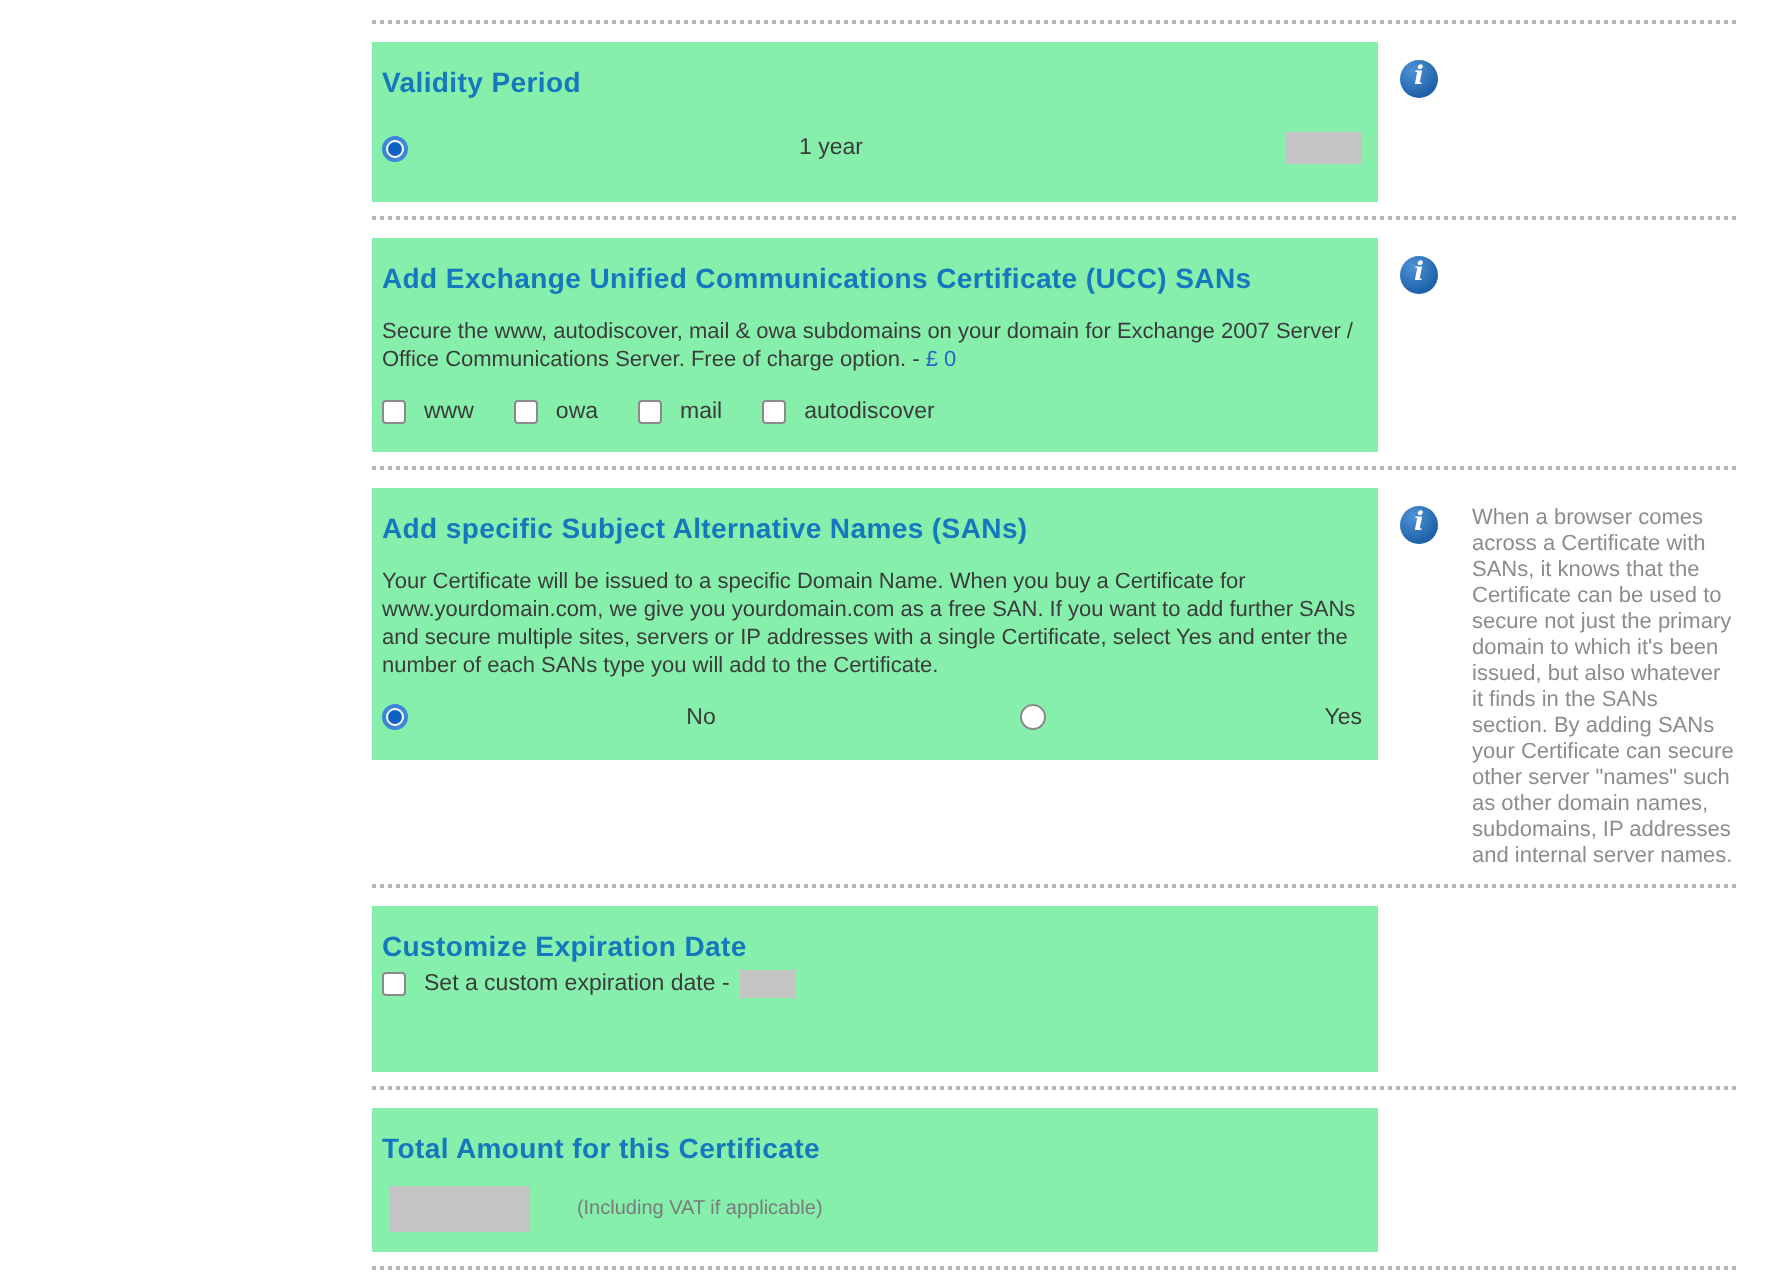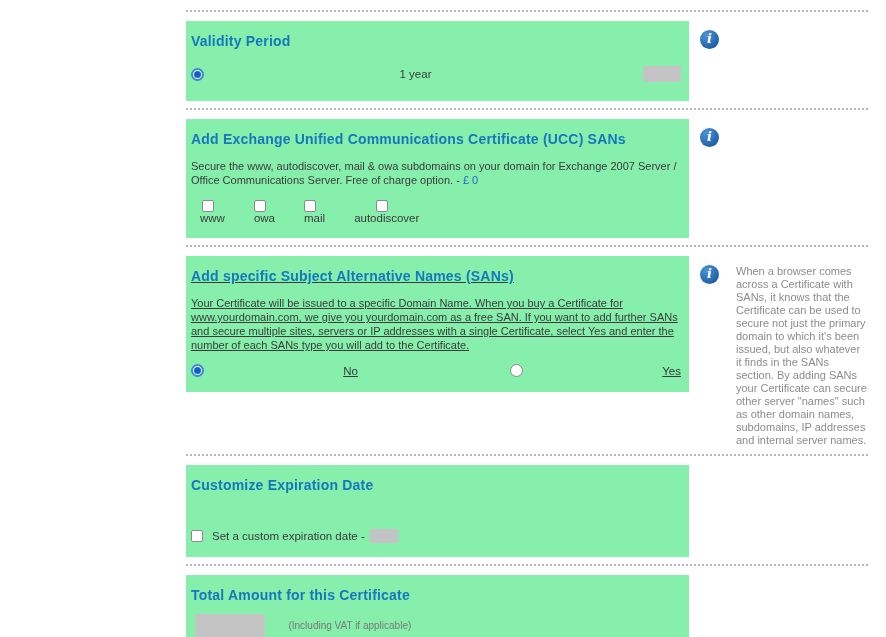--- a/index.html
+++ b/index.html
@@ -38,21 +38,21 @@
   .radio.selected::after {
     content: ""; position: absolute; left: 1px; top: 1px; right: 1px; bottom: 1px;
     border-radius: 50%; background: #0f62c4;
   }
   
   .checkbox {
     width: 12px; height: 12px; background: #fff;
     border: 1px solid #8a8a8a; border-radius: 2px; flex: 0 0 auto; cursor: pointer;
   }
   .cb-row { display: flex; align-items: center; font-size: 11.5px; }
-  .cb-item { display: flex; align-items: center; margin-right: 20px; flex-direction: column; }
+  .cb-item { display: flex; margin-right: 20px; }
   .cb-item .cb-label { margin-left: 9px; }
   .redacted { display: inline-block; background: #c4c4c4; }
   .redacted.price-1yr { width: 38px; height: 16px; margin-left: 25px; }
   .redacted.exp-date { width: 28px; height: 14px; margin-left: 5px; }
   .redacted.total-amt { width: 70px; height: 23px; margin-left: 4px; vertical-align: middle; }
   .price-link { color: #2a63cd; }
   .vat-note { font-size: 10px; color: #7a7a7a; margin-left: 6px; vertical-align: middle; padding-left: 13px; }
   
   .info-col { display: flex; margin-left: 11px; width: 168px; padding-top: 9px; }
   .info-icon {
@@ -112,42 +112,42 @@
       </div>
     </div>
     <div class="info-col">
       <span class="info-icon">i</span>
     </div>
   </div>
 
   <div class="sep"></div>
 
   <div class="row">
-    <div class="section-box" style="min-height:136px;text-decoration:underline;">
+    <div class="section-box" style="min-height:136px;">
       <h2>Add specific Subject Alternative Names (SANs)</h2>
       <p class="desc">Your Certificate will be issued to a specific Domain Name. When you buy a Certificate for www.yourdomain.com, we give you yourdomain.com as a free SAN. If you want to add further SANs and secure multiple sites, servers or IP addresses with a single Certificate, select Yes and enter the number of each SANs type you will add to the Certificate.</p>
       <div class="opt-row" style="margin-top:12px;">
         <span class="radio selected"></span>
         <span class="opt-label">No</span>
         <span class="radio" style="margin-left:22px;"></span>
         <span class="opt-label">Yes</span>
       </div>
     </div>
     <div class="info-col">
       <span class="info-icon">i</span>
       <span class="info-text">When a browser comes across a Certificate with SANs, it knows that the Certificate can be used to secure not just the primary domain to which it's been issued, but also whatever it finds in the SANs section. By adding SANs your Certificate can secure other server "names" such as other domain names, subdomains, IP addresses and internal server names.</span>
     </div>
   </div>
 
   <div class="sep"></div>
 
   <div class="row">
     <div class="section-box" style="min-height:83px;">
       <h2>Customize Expiration Date</h2>
-      <div class="cb-row" style="margin-top:36px;">
+      <div class="cb-row" style="margin-top:4px;">
         <span class="checkbox"></span>
         <span class="cb-label" style="margin-left:9px;">Set a custom expiration date -</span>
         <span class="redacted exp-date"></span>
       </div>
     </div>
   </div>
 
   <div class="sep"></div>
 
   <div class="row">

